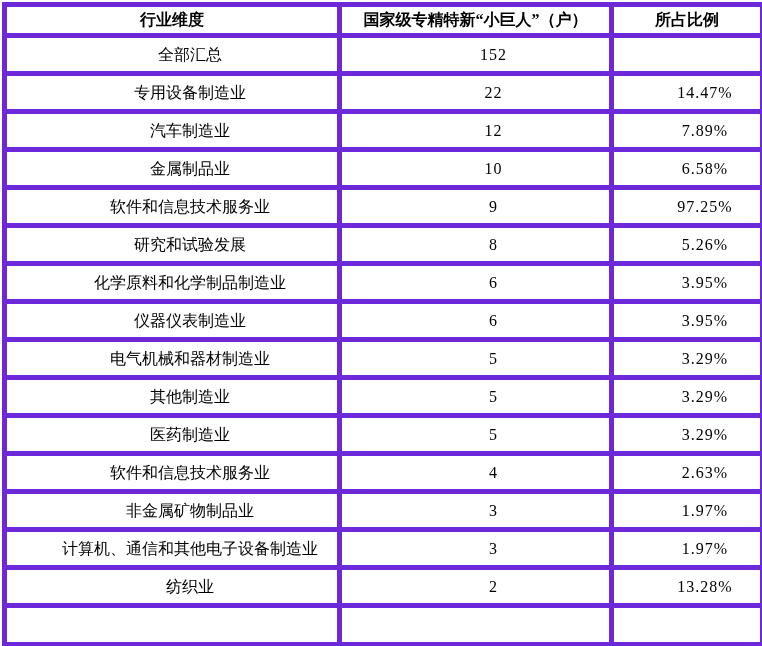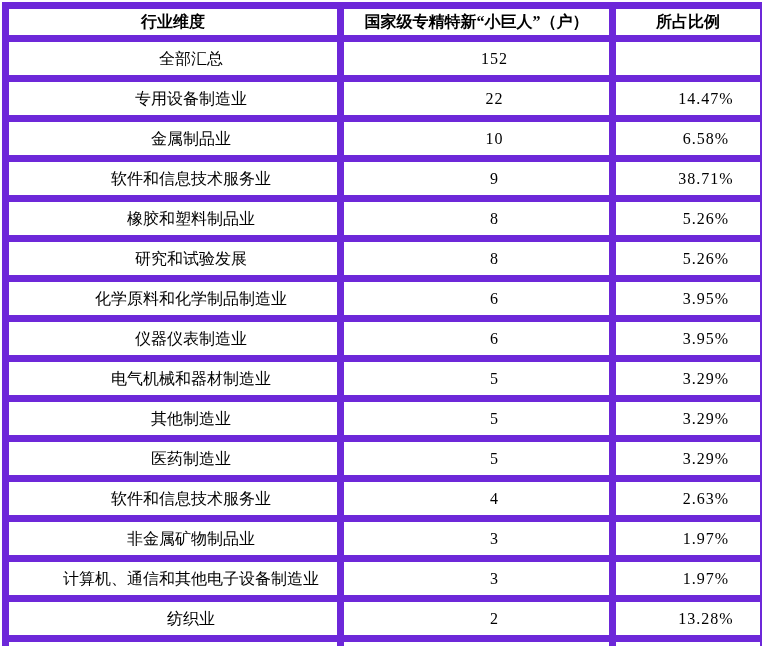--- a/index.html
+++ b/index.html
@@ -22,21 +22,21 @@
     width: 758px;
     border-collapse: collapse;
     table-layout: fixed;
     background: #ffffff;
   }
   table.data-table col.c-industry { width: 335px; }
   table.data-table col.c-count    { width: 272px; }
   table.data-table col.c-share    { width: 151px; }
   table.data-table th,
   table.data-table td {
-    border: 7px solid #6d28d9;
+    border: 5px solid #6d28d9;
     text-align: center;
     vertical-align: middle;
     padding: 0;
     font-size: 16px;
     line-height: 1;
     overflow: hidden;
     white-space: nowrap;
   }
   table.data-table thead th {
     height: 26px;
@@ -75,33 +75,33 @@
       <td>全部汇总</td>
       <td class="num">152</td>
       <td class="num"></td>
     </tr>
     <tr>
       <td>专用设备制造业</td>
       <td class="num">22</td>
       <td class="num">14.47%</td>
     </tr>
     <tr>
+      <td>汽车制造业</td>
+      <td class="num">12</td>
+      <td class="num">7.89%</td>
+    </tr>
+    <tr>
       <td>金属制品业</td>
       <td class="num">10</td>
       <td class="num">6.58%</td>
     </tr>
     <tr>
       <td>软件和信息技术服务业</td>
       <td class="num">9</td>
-      <td class="num">38.71%</td>
-    </tr>
-    <tr>
-      <td>橡胶和塑料制品业</td>
-      <td class="num">8</td>
-      <td class="num">5.26%</td>
+      <td class="num">97.25%</td>
     </tr>
     <tr>
       <td>研究和试验发展</td>
       <td class="num">8</td>
       <td class="num">5.26%</td>
     </tr>
     <tr>
       <td>化学原料和化学制品制造业</td>
       <td class="num">6</td>
       <td class="num">3.95%</td>

